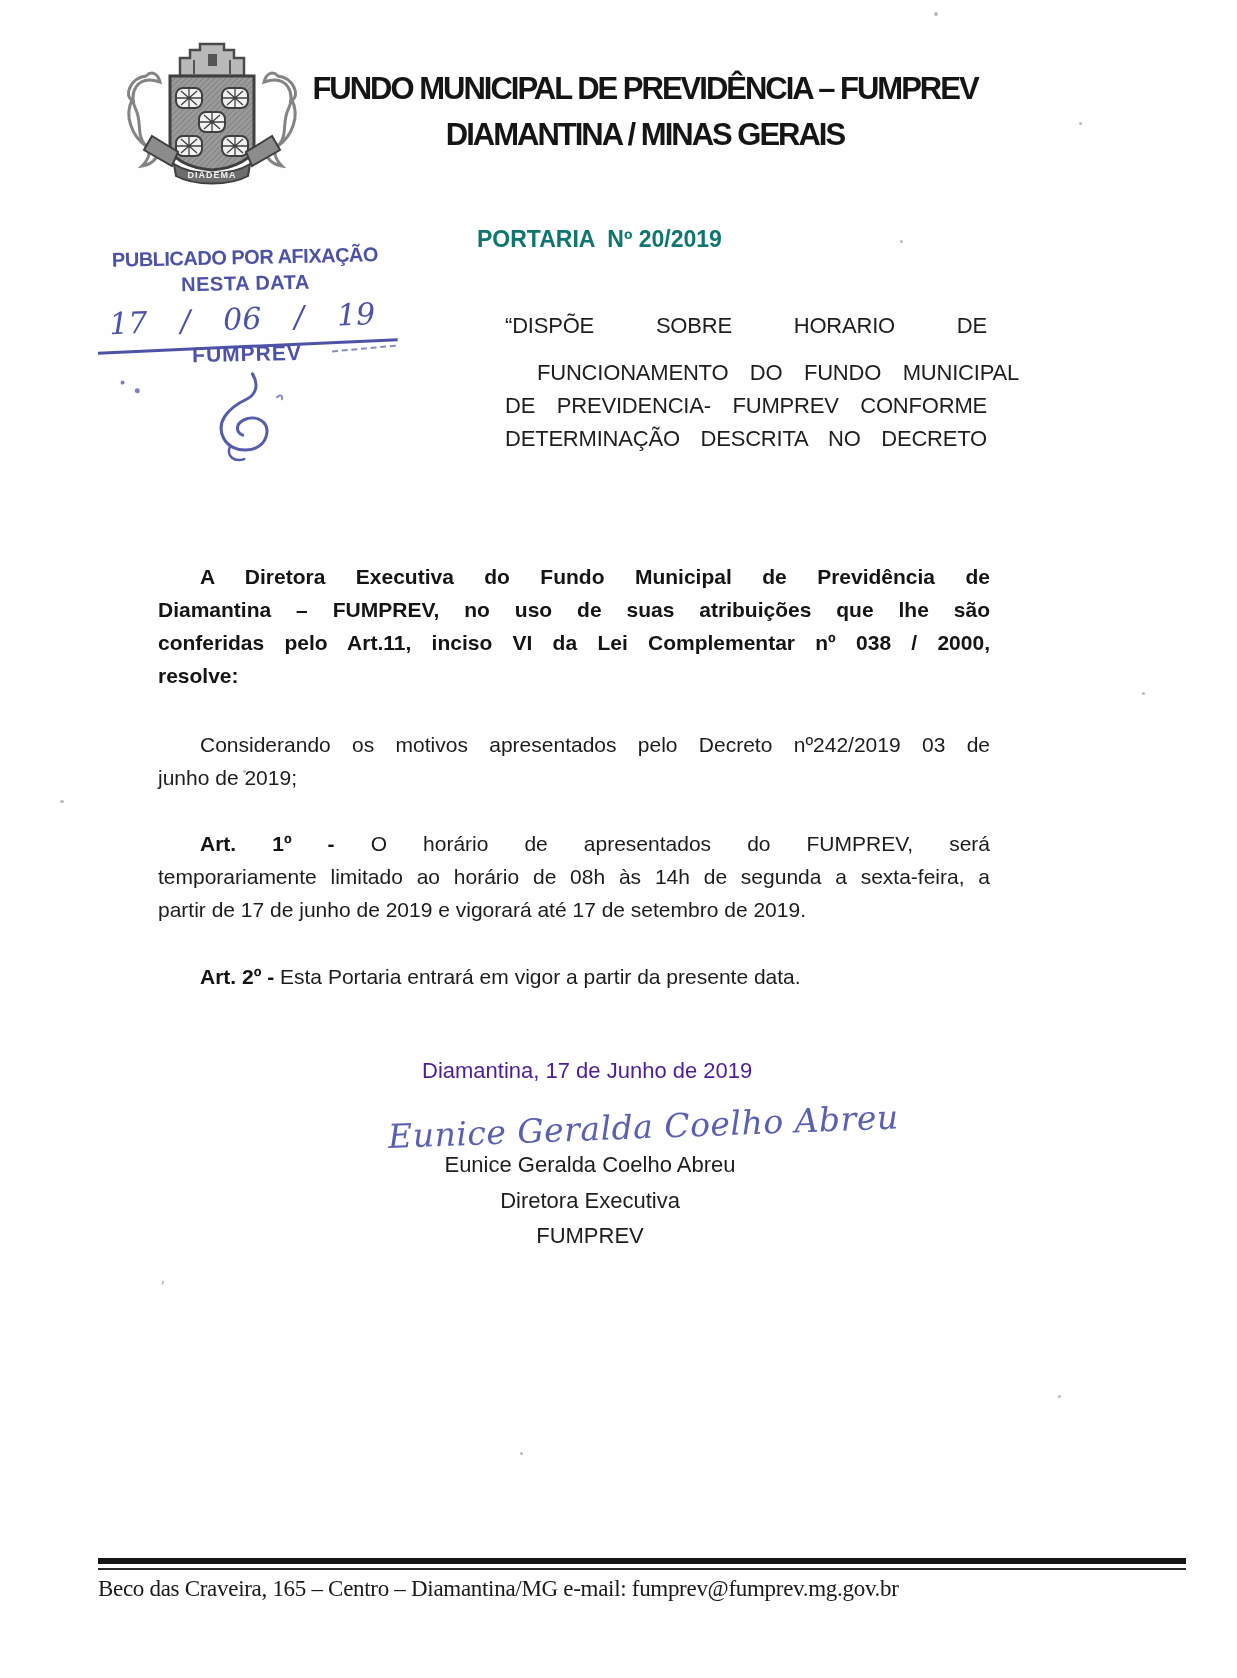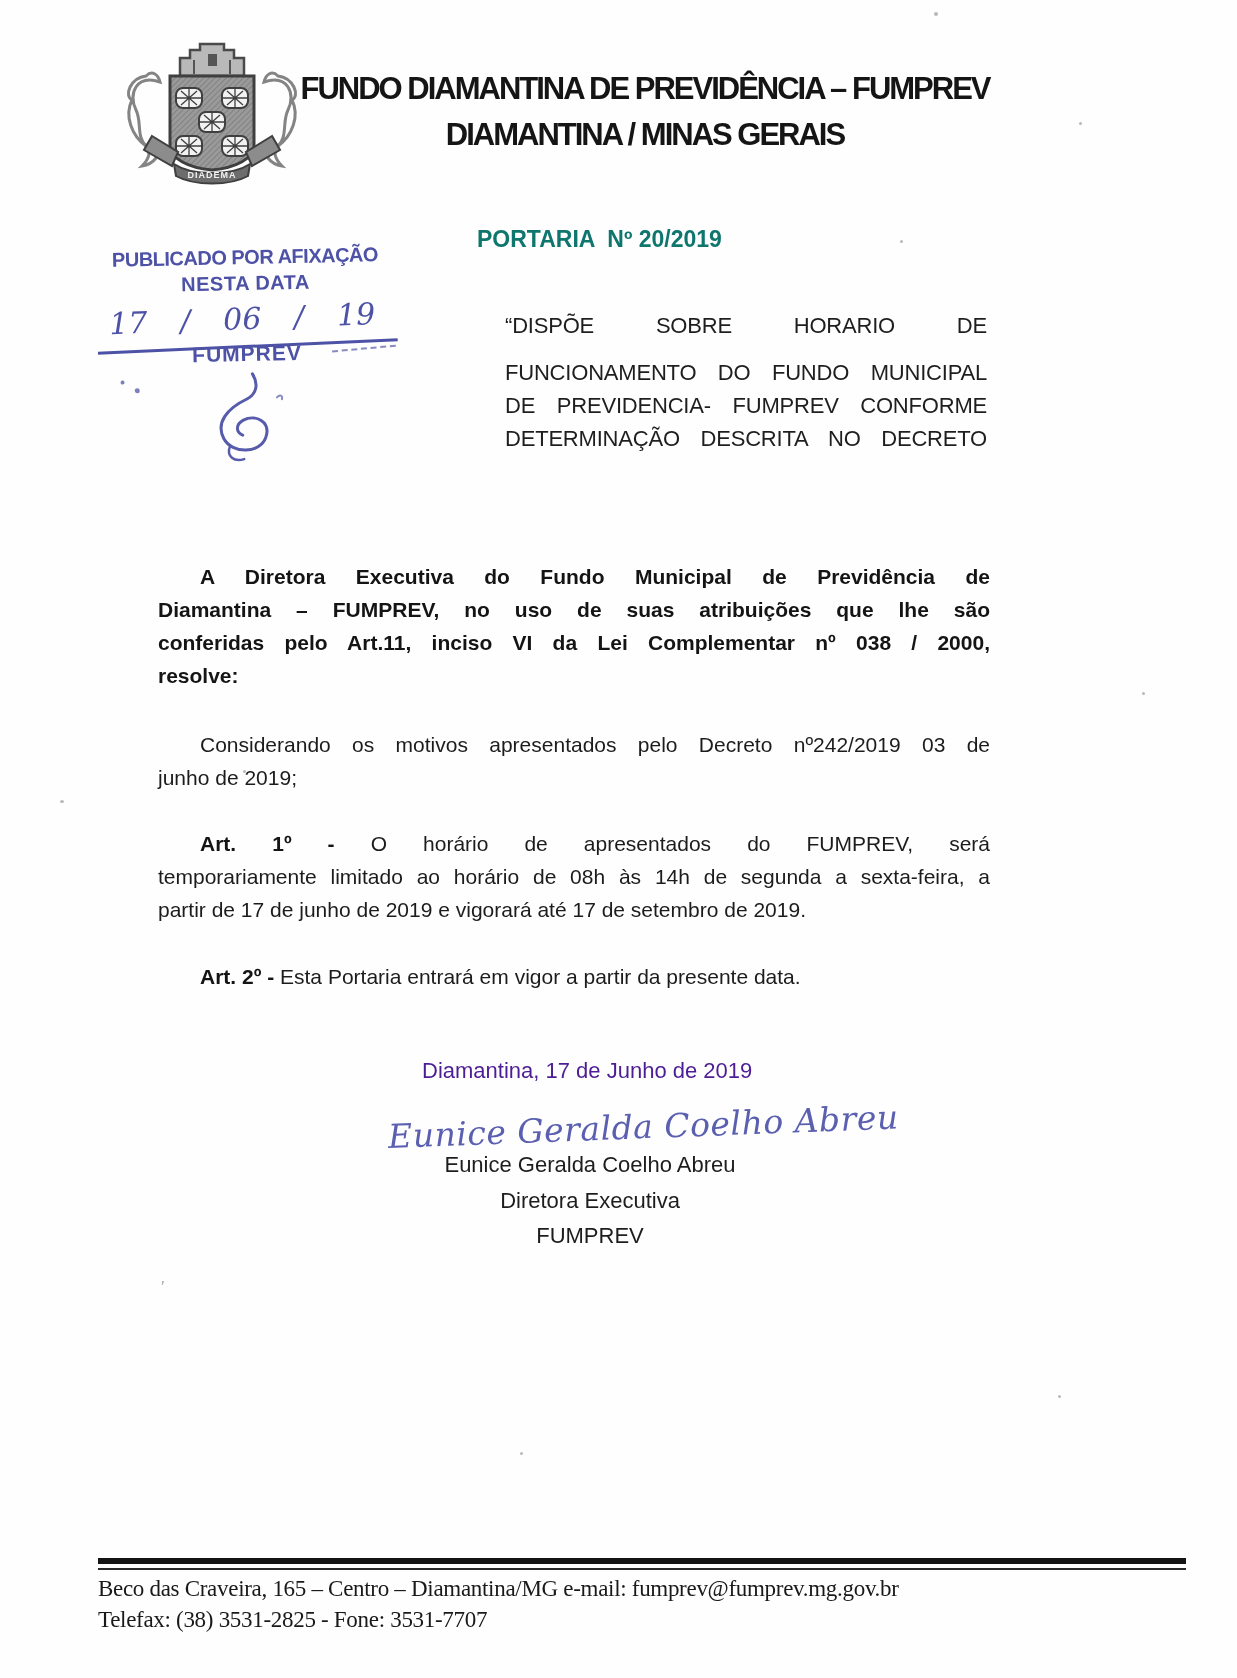--- a/index.html
+++ b/index.html
@@ -129,21 +129,21 @@
 
     <g>
       <path d="M30,96 L56,112 L50,126 L22,110 Z" fill="#8c8c8c" stroke="#3f3f3f" stroke-width="2"></path>
       <path d="M150,96 L124,112 L130,126 L158,110 Z" fill="#8c8c8c" stroke="#3f3f3f" stroke-width="2"></path>
       <path d="M52,124 C70,136 110,136 128,124 L126,136 C108,146 72,146 54,136 Z" fill="#6d6d6d" stroke="#3f3f3f" stroke-width="2"></path>
       <text x="90" y="138" text-anchor="middle" font-size="9" fill="#f0f0f0" font-family="Liberation Sans, sans-serif" font-weight="bold" letter-spacing="1">DIADEMA</text>
     </g>
   </svg>
 
   <div class="org-title">
-    <div>FUNDO DIAMANTINA DE PREVIDÊNCIA – FUMPREV</div>
+    <div>FUNDO MUNICIPAL DE PREVIDÊNCIA – FUMPREV</div>
     <div>DIAMANTINA / MINAS GERAIS</div>
   </div>
 
   <div class="doc-title">PORTARIA  Nº 20/2019</div>
 
   <div class="stamp">
     <div class="stamp-line1">PUBLICADO POR AFIXAÇÃO</div>
     <div class="stamp-line2">NESTA DATA</div>
     <div class="stamp-date">
       <span>17</span>
@@ -158,21 +158,21 @@
     <svg class="stamp-rubric" width="120" height="96" viewBox="0 0 120 96">
       <path d="M68,6 C74,16 72,26 62,31 C42,40 30,54 38,70 C46,86 74,86 80,70 C86,54 70,46 58,52 C50,56 50,64 57,67" fill="none" stroke="#565bab" stroke-width="3" stroke-linecap="round"></path>
       <path d="M44,78 C40,88 48,94 58,91" fill="none" stroke="#565bab" stroke-width="2.5" stroke-linecap="round"></path>
       <path d="M92,30 C95,27 98,28 97,32" fill="none" stroke="#565bab" stroke-width="2" stroke-linecap="round" opacity=".7"></path>
     </svg>
     <div class="stamp-dot" style="left:16px;top:132px;width:4px;height:4px;"></div>
     <div class="stamp-dot" style="left:30px;top:140px;width:5px;height:5px;"></div>
   </div>
 
   <div class="eline just" style="top:309px;">“DISPÕE SOBRE HORARIO DE</div>
-  <div class="eline just" style="top:356px;">FUNCIONAMENTO DO FUNDO MUNICIPAL</div>
+  <div class="eline just" style="top:356px;margin-left:32px;">FUNCIONAMENTO DO FUNDO MUNICIPAL</div>
   <div class="eline just" style="top:389px;">DE PREVIDENCIA- FUMPREV CONFORME</div>
   <div class="eline just" style="top:422px;">DETERMINAÇÃO DESCRITA NO DECRETO</div>
 
   <div class="bline bold just ind" style="top:552px;">A Diretora Executiva do Fundo Municipal de Previdência de</div>
   <div class="bline bold just" style="top:585px;">Diamantina – FUMPREV, no uso de suas atribuições que lhe são</div>
   <div class="bline bold just" style="top:618px;">conferidas pelo Art.11, inciso VI da Lei Complementar nº 038 / 2000,</div>
   <div class="bline bold" style="top:651px;">resolve:</div>
 
   <div class="bline just ind" style="top:720px;">Considerando os motivos apresentados pelo Decreto nº242/2019 03 de</div>
   <div class="bline" style="top:753px;">junho de 2019;</div>
@@ -188,21 +188,20 @@
   <div class="handwrite">Eunice Geralda Coelho Abreu</div>
   <div class="sigblock" style="top:1152px;">Eunice Geralda Coelho Abreu</div>
   <div class="sigblock" style="top:1188px;">Diretora Executiva</div>
   <div class="sigblock" style="top:1223px;">FUMPREV</div>
 
   <div style="position:absolute;left:160px;top:1278px;font-size:16px;color:#9a9a9a;transform:rotate(12deg);">’</div>
 
   <div class="footer-rule"></div>
   <div class="footer-rule2"></div>
   <div class="footer-text" style="top:1576px;">Beco das Craveira, 165 – Centro – Diamantina/MG e-mail: fumprev@fumprev.mg.gov.br</div>
-  <div class="footer-text" style="top:1607px;">Telefax: (38) 3531-2825  -  Fone: 3531-7707</div>
 
   <div class="speck" style="left:934px;top:12px;width:4px;height:4px;"></div>
   <div class="speck" style="left:1079px;top:122px;width:3px;height:3px;"></div>
   <div class="speck" style="left:60px;top:800px;width:4px;height:3px;"></div>
   <div class="speck" style="left:243px;top:770px;width:3px;height:3px;"></div>
   <div class="speck" style="left:1142px;top:692px;width:3px;height:3px;"></div>
   <div class="speck" style="left:1058px;top:1395px;width:3px;height:3px;"></div>
   <div class="speck" style="left:520px;top:1452px;width:3px;height:3px;"></div>
   <div class="speck" style="left:900px;top:240px;width:3px;height:3px;"></div>
 

